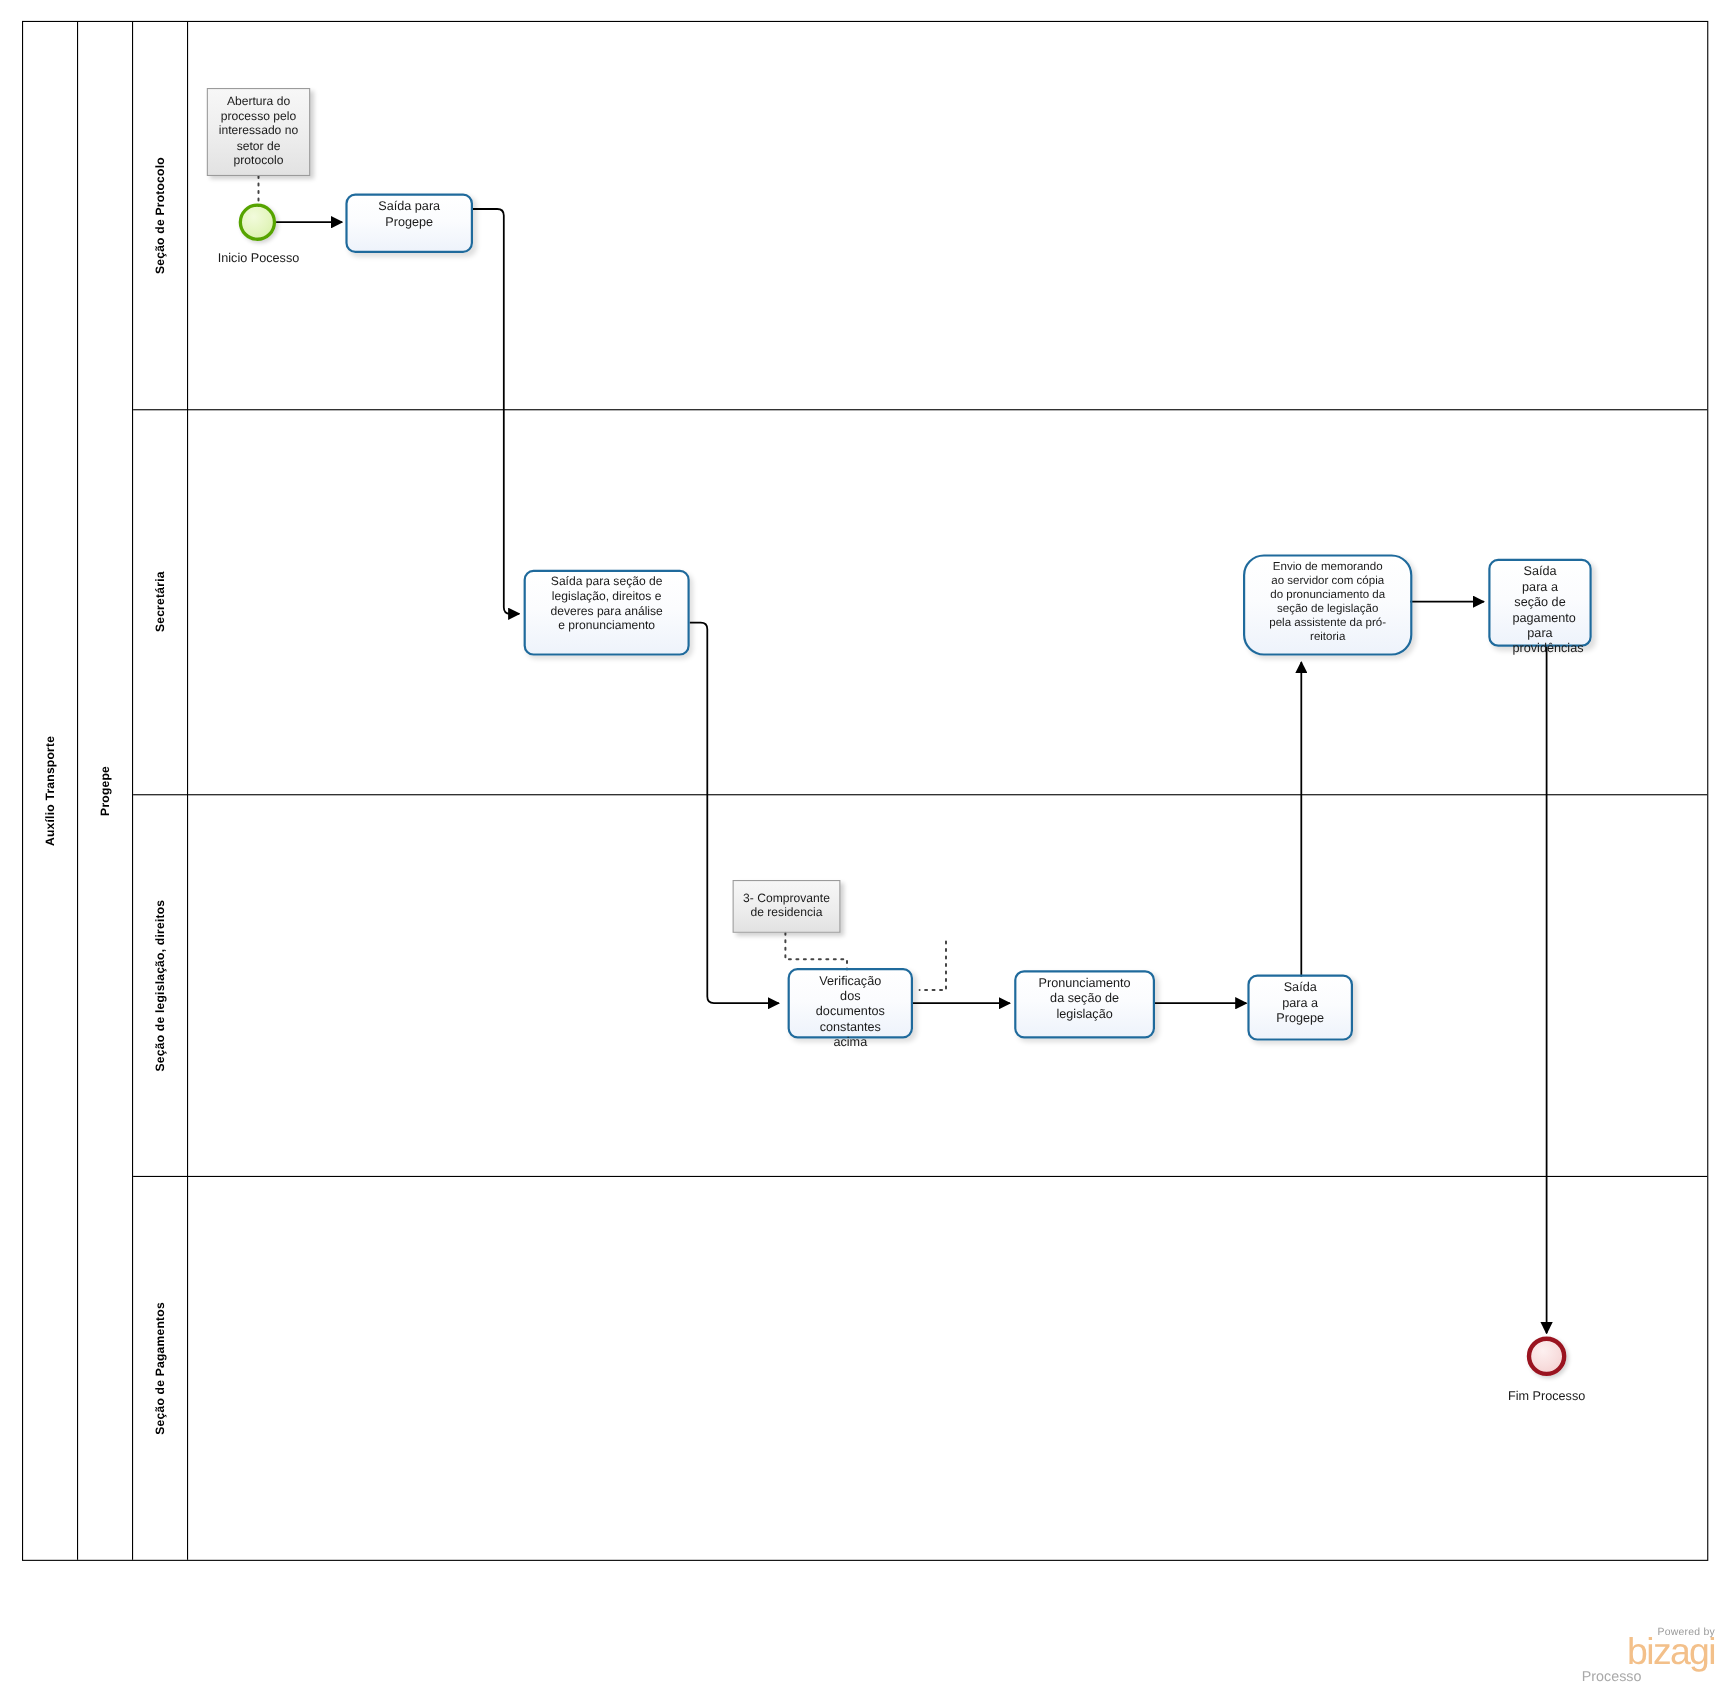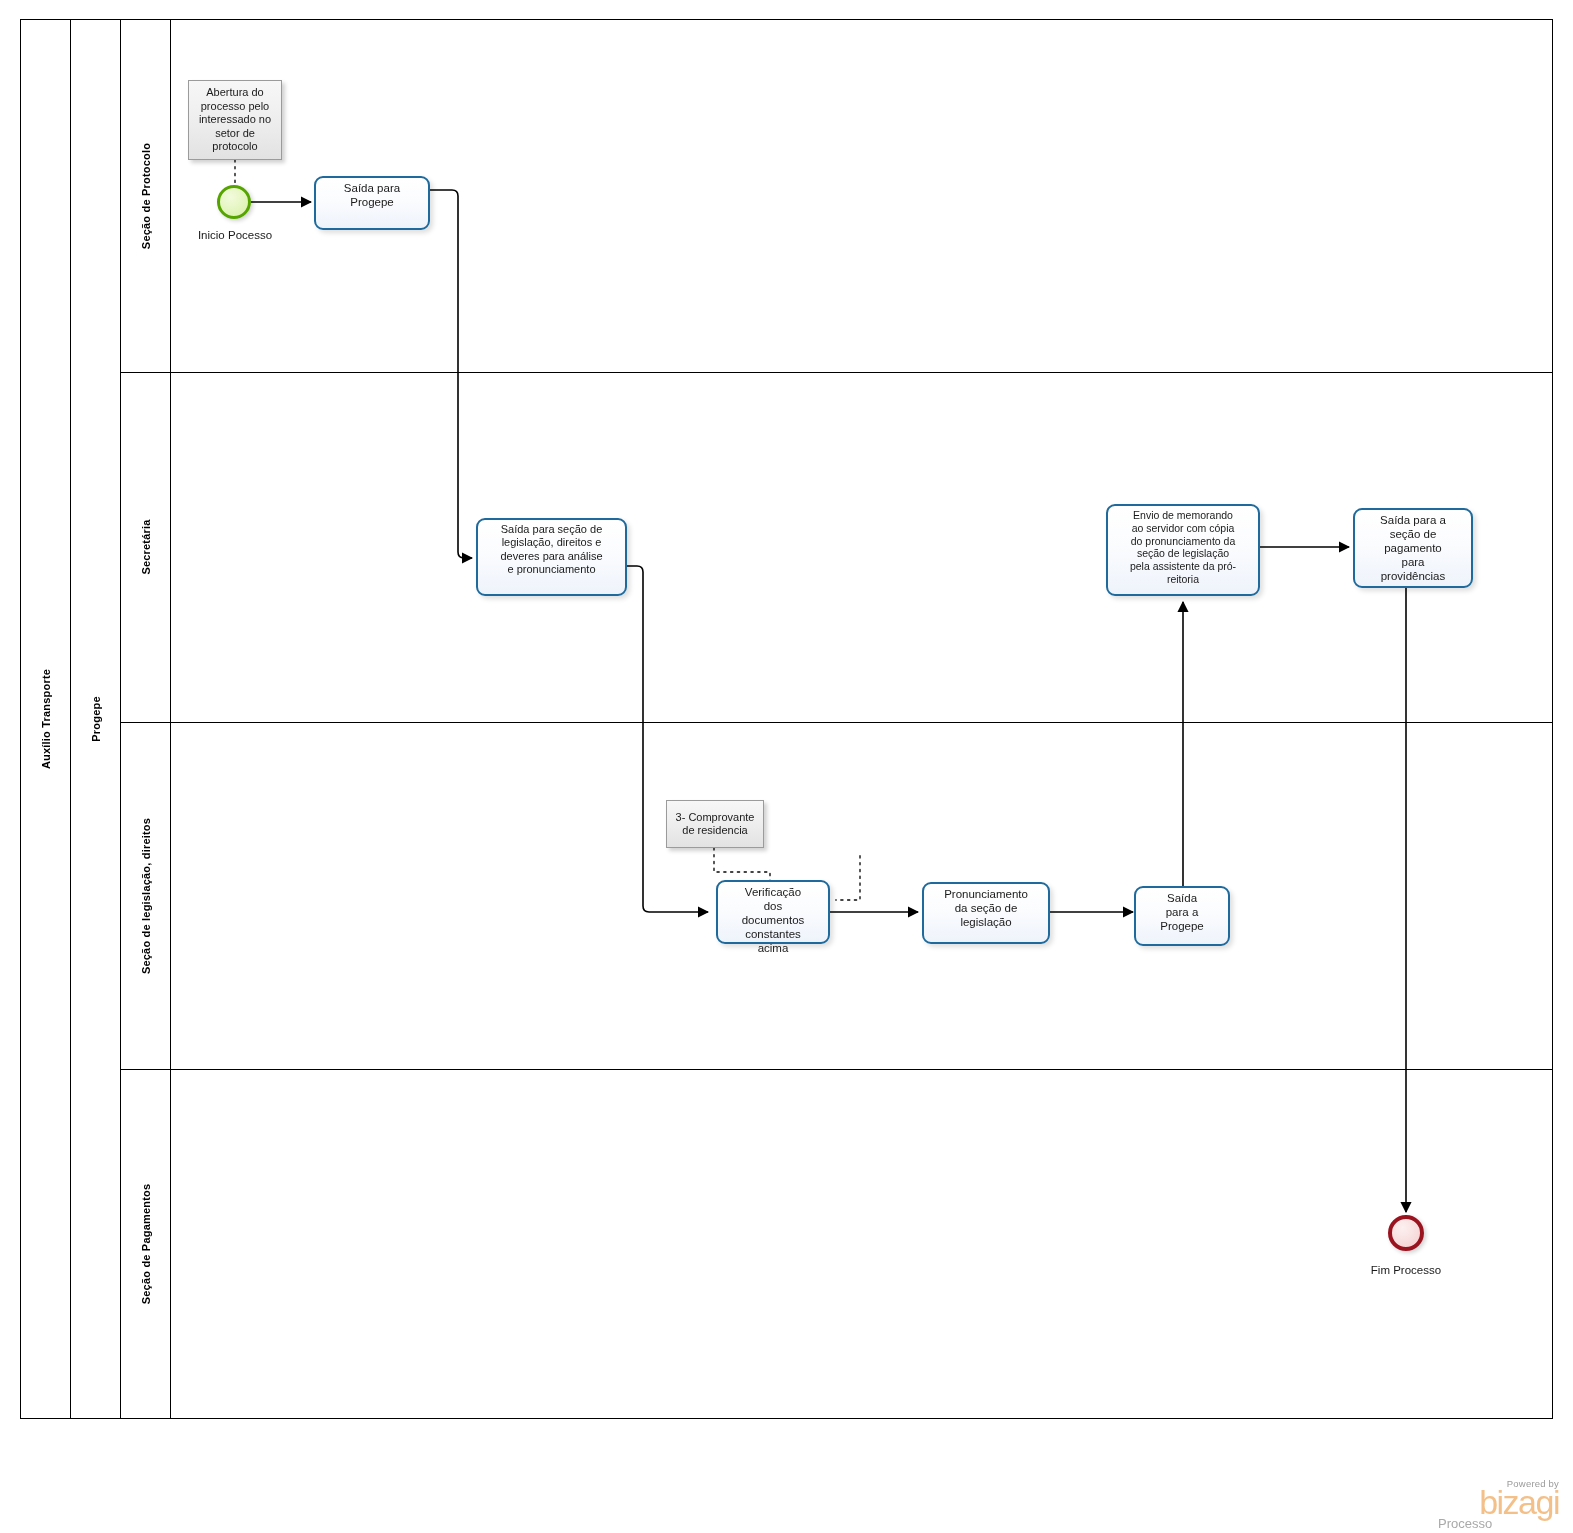--- a/index.html
+++ b/index.html
@@ -173,25 +173,25 @@
   </div>
 
   <div class="task" style="left:922px;top:882px;width:128px;height:62px;font-size:11.5px;">
     <span>Pronunciamento da seção de legislação</span>
   </div>
 
   <div class="task" style="left:1134px;top:886px;width:96px;height:60px;font-size:11.5px;">
     <span>Saída para a Progepe</span>
   </div>
 
-  <div class="task" style="left:1106px;top:504px;width:154px;height:92px;font-size:10.5px;">
+  <div class="task" style="left:1130px;top:504px;width:154px;height:92px;font-size:10.5px;border-radius:19px;">
     <span>Envio de memorando ao servidor com cópia do pronunciamento da seção de legislação pela assistente da pró-reitoria</span>
   </div>
 
-  <div class="task" style="left:1353px;top:508px;width:120px;height:80px;font-size:11.5px;">
+  <div class="task" style="left:1353px;top:508px;width:94px;height:80px;font-size:11.5px;">
     <span>Saída para a seção de pagamento para providências</span>
   </div>
 
   <div class="bizagi">
     <div class="powered">Powered by</div>
     <div class="brand">bizagi</div>
     <div class="modeler">Processo</div>
   </div>
 
 </div>

